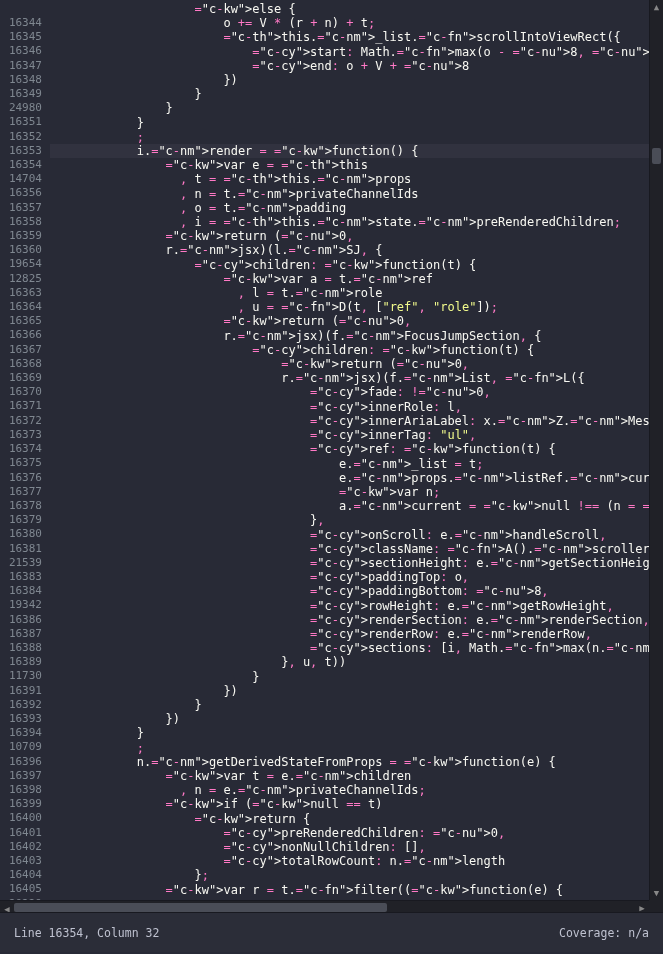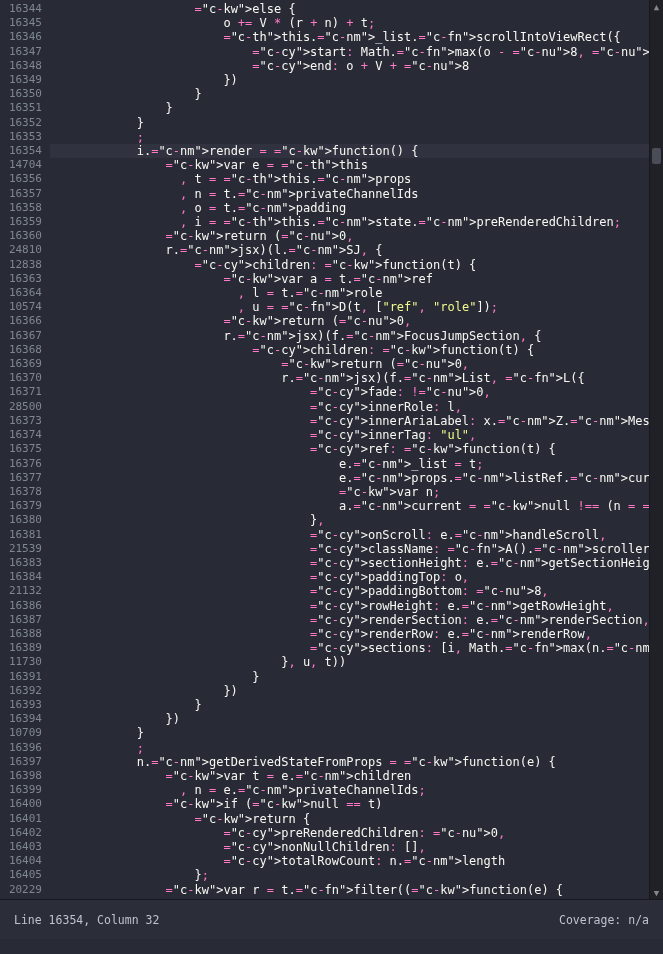--- a/index.html
+++ b/index.html
@@ -15,21 +15,21 @@
 }
 .editor-wrap {
   display: flex;
   height: 900px;
   overflow: hidden;
 }
 .gutter {
   background: #282a36;
   color: #6272a4;
   text-align: right;
-  padding: 2px 8px 2px 4px;
+  padding: 16px 8px 2px 4px;
   user-select: none;
   line-height: 14.2px;
   font-size: 11px;
   width: 50px;
   flex-shrink: 0;
 }
 .gutter div { color: #7f8790; }
 .code {
   flex: 1;
   white-space: pre;
@@ -62,21 +62,21 @@
   border-top: 1px solid #181920;
 }
 .scrollbar-h .arrow { width:14px; height:14px; display:inline-flex; align-items:center; justify-content:center; color:#888; font-size:9px; }
 .scrollbar-h .track { position:absolute; left:14px; right:14px; top:0; bottom:0; }
 .scrollbar-h .thumb { position:absolute; top:2px; bottom:2px; background:#4a4d57; border-radius:2px; }
 .scrollbar-h .arrow-r { position:absolute; right:0; top:0; }
 .corner { position:absolute; right:0; bottom:40px; width:14px; height:14px; background:#202127; }
 
 .statusbar {
   position: absolute;
-  left:0; right:0; bottom:15px;
+  left:0; right:0; bottom:2px;
   height:40px;
   background: #2b2d38;
   border-top: 1px solid #181920;
   display:flex;
   align-items:center;
   justify-content:space-between;
   padding: 0 14px;
   font-size: 11.5px;
   color: #bfc2d0;
 }
@@ -85,56 +85,56 @@
 <body>
 
 <div class="editor-wrap">
   <div class="gutter" id="gutter">
       <div>16344</div>
       <div>16345</div>
       <div>16346</div>
       <div>16347</div>
       <div>16348</div>
       <div>16349</div>
-      <div>16350</div>
+      <div>24980</div>
       <div>16351</div>
       <div>16352</div>
       <div>16353</div>
       <div>16354</div>
       <div>14704</div>
       <div>16356</div>
       <div>16357</div>
       <div>16358</div>
       <div>16359</div>
       <div>16360</div>
-      <div>24810</div>
-      <div>12838</div>
+      <div>19654</div>
+      <div>12825</div>
       <div>16363</div>
       <div>16364</div>
-      <div>10574</div>
+      <div>16365</div>
       <div>16366</div>
       <div>16367</div>
       <div>16368</div>
       <div>16369</div>
       <div>16370</div>
       <div>16371</div>
-      <div>28500</div>
+      <div>16372</div>
       <div>16373</div>
       <div>16374</div>
       <div>16375</div>
       <div>16376</div>
       <div>16377</div>
       <div>16378</div>
       <div>16379</div>
       <div>16380</div>
       <div>16381</div>
       <div>21539</div>
       <div>16383</div>
       <div>16384</div>
-      <div>21132</div>
+      <div>19342</div>
       <div>16386</div>
       <div>16387</div>
       <div>16388</div>
       <div>16389</div>
       <div>11730</div>
       <div>16391</div>
       <div>16392</div>
       <div>16393</div>
       <div>16394</div>
       <div>10709</div>

